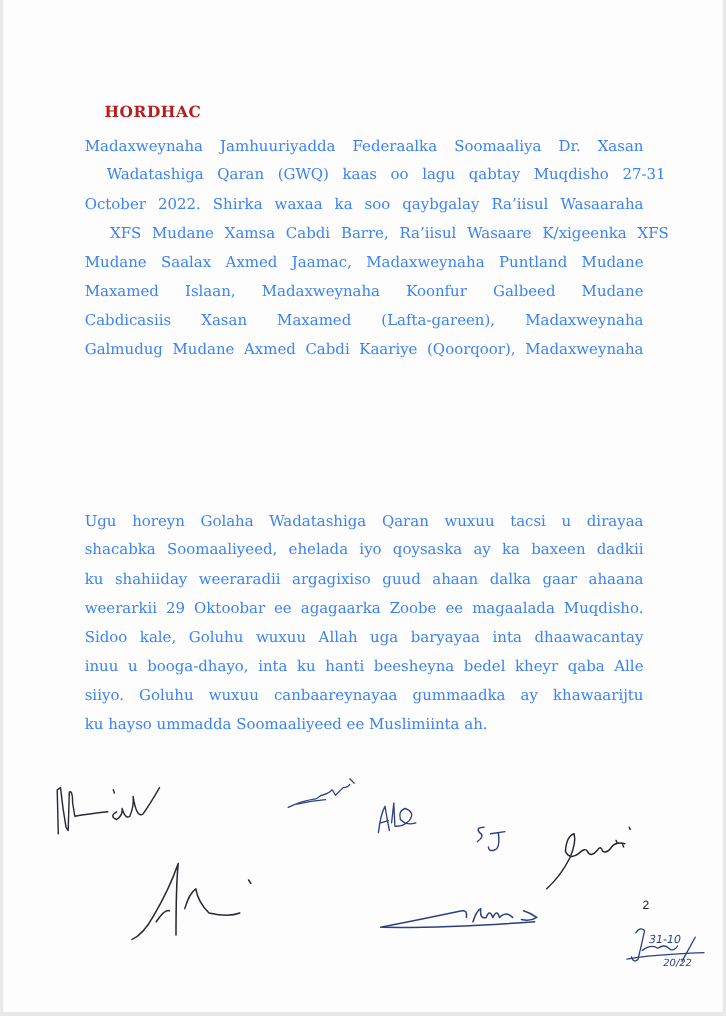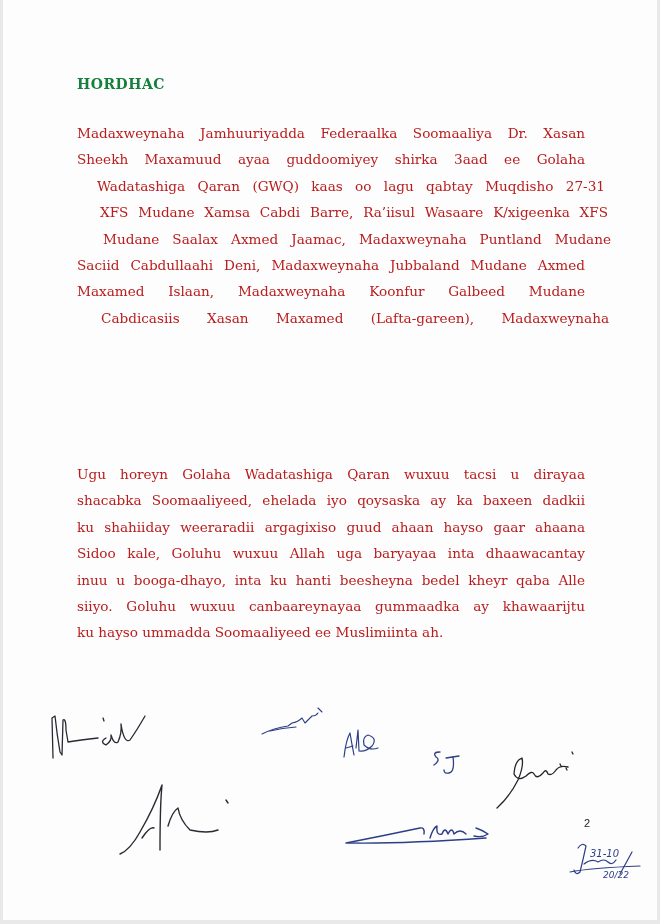--- a/index.html
+++ b/index.html
@@ -19,36 +19,36 @@
       left: 3px;
       top: 0;
       width: 654px;
       height: 920px;
       background: #fdfdfe;
     }
     .heading {
       position: absolute;
       left: 74px;
       top: 76px;
-      margin: 0;
+      margin: 18px;
       font-family: "DejaVu Serif", serif;
       font-weight: bold;
       font-size: 14px;
       letter-spacing: 0.5px;
-      color: #15803d;
+      color: #b91c1c;
     }
     .para {
       position: absolute;
       left: 74px;
       width: 508px;
       margin: 0;
       font-family: "DejaVu Serif", serif;
       font-size: 13.6px;
       line-height: 26.4px;
-      color: #b91c1c;
+      color: #3b82f6;
       text-align: justify;
     }
     .para .line {
       display: block;
       text-align: justify;
       text-align-last: justify;
       white-space: nowrap;
       height: 26.4px;
     }
     .para .line.last {
@@ -74,33 +74,34 @@
     }
   </style>
 </head>
 <body>
 
 <div class="page">
   <h2 class="heading">HORDHAC</h2>
 
   <div class="para" id="p1">
     <span class="line" style="display: block; width: 508px;">Madaxweynaha Jamhuuriyadda Federaalka Soomaaliya Dr. Xasan</span>
-    <span class="line" style="display: block; width: 508px;">Sheekh Maxamuud ayaa guddoomiyey shirka 3aad ee Golaha</span>
     <span class="line" style="display: block; width: 508px; margin-left: 20px;">Wadatashiga Qaran (GWQ) kaas oo lagu qabtay Muqdisho 27-31</span>
+    <span class="line" style="display: block; width: 508px;">October 2022. Shirka waxaa ka soo qaybgalay Ra’iisul Wasaaraha</span>
     <span class="line" style="display: block; width: 508px; margin-left: 23px;">XFS Mudane Xamsa Cabdi Barre, Ra’iisul Wasaare K/xigeenka XFS</span>
-    <span class="line" style="display: block; width: 508px; margin-left: 26px;">Mudane Saalax Axmed Jaamac, Madaxweynaha Puntland Mudane</span>
-    <span class="line" style="display: block; width: 508px;">Saciid Cabdullaahi Deni, Madaxweynaha Jubbaland Mudane Axmed</span>
+    <span class="line" style="display: block; width: 508px;">Mudane Saalax Axmed Jaamac, Madaxweynaha Puntland Mudane</span>
     <span class="line" style="display: block; width: 508px;">Maxamed Islaan, Madaxweynaha Koonfur Galbeed Mudane</span>
-    <span class="line" style="display: block; width: 508px; margin-left: 24px;">Cabdicasiis Xasan Maxamed (Lafta-gareen), Madaxweynaha</span>
+    <span class="line" style="display: block; width: 508px;">Cabdicasiis Xasan Maxamed (Lafta-gareen), Madaxweynaha</span>
+    <span class="line" style="display: block; width: 508px;">Galmudug Mudane Axmed Cabdi Kaariye (Qoorqoor), Madaxweynaha</span>
   </div>
 
   <div class="para" id="p2">
     <span class="line" style="display: block; width: 508px;">Ugu horeyn Golaha Wadatashiga Qaran wuxuu tacsi u dirayaa</span>
     <span class="line" style="display: block; width: 508px;">shacabka Soomaaliyeed, ehelada iyo qoysaska ay ka baxeen dadkii</span>
-    <span class="line" style="display: block; width: 508px;">ku shahiiday weeraradii argagixiso guud ahaan hayso gaar ahaana</span>
+    <span class="line" style="display: block; width: 508px;">ku shahiiday weeraradii argagixiso guud ahaan dalka gaar ahaana</span>
+    <span class="line" style="display: block; width: 508px;">weerarkii 29 Oktoobar ee agagaarka Zoobe ee magaalada Muqdisho.</span>
     <span class="line" style="display: block; width: 508px;">Sidoo kale, Goluhu wuxuu Allah uga baryayaa inta dhaawacantay</span>
     <span class="line" style="display: block; width: 508px;">inuu u booga-dhayo, inta ku hanti beesheyna bedel kheyr qaba Alle</span>
     <span class="line" style="display: block; width: 508px;">siiyo. Goluhu wuxuu canbaareynayaa gummaadka ay khawaarijtu</span>
     <span class="line last" style="display: block; width: 508px;">ku hayso ummadda Soomaaliyeed ee Muslimiinta ah.</span>
   </div>
 </div>
 
 <svg class="signatures" viewBox="0 0 660 924" xmlns="http://www.w3.org/2000/svg">
   <g fill="none" stroke-linecap="round" stroke-linejoin="round">
 

